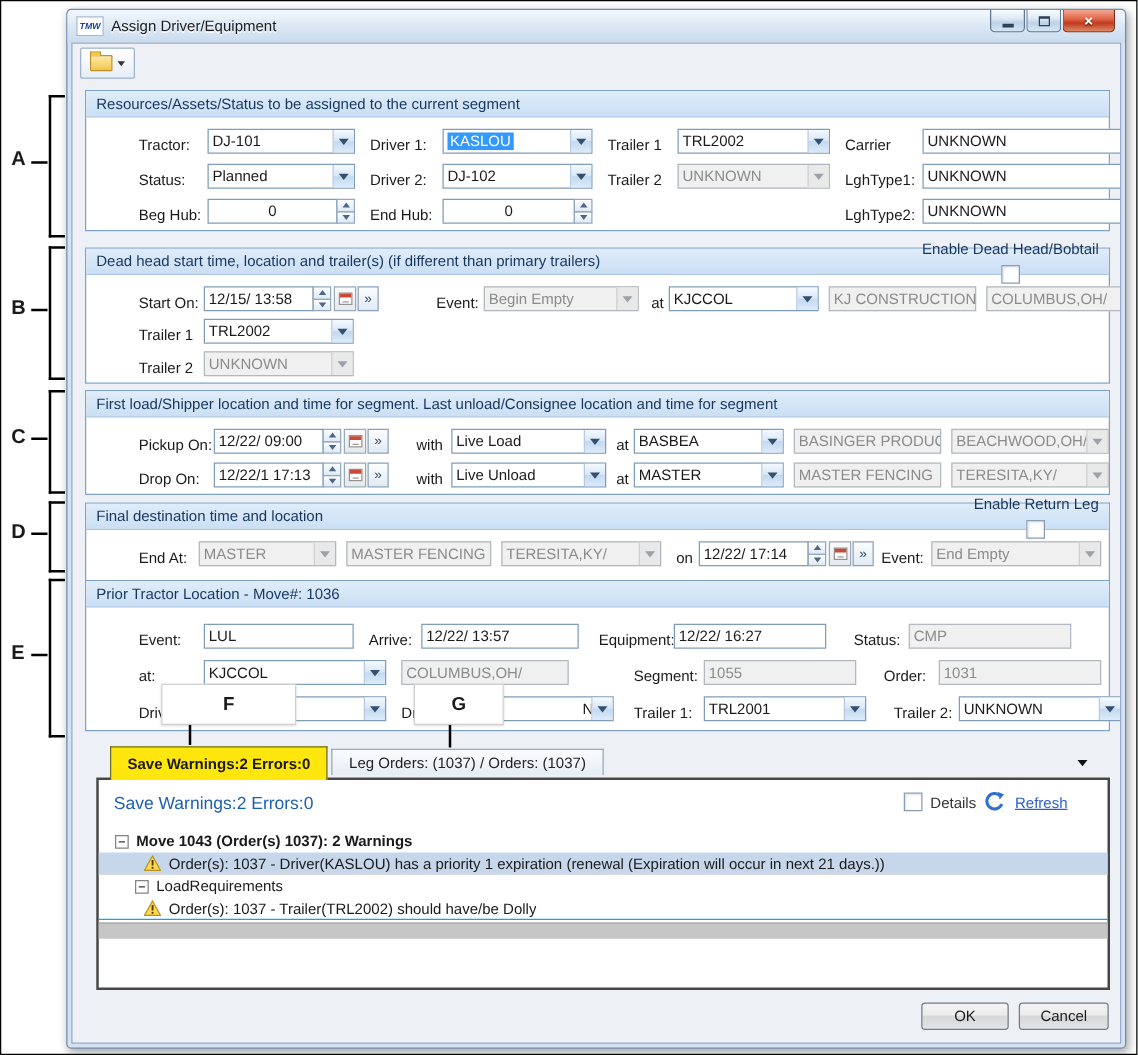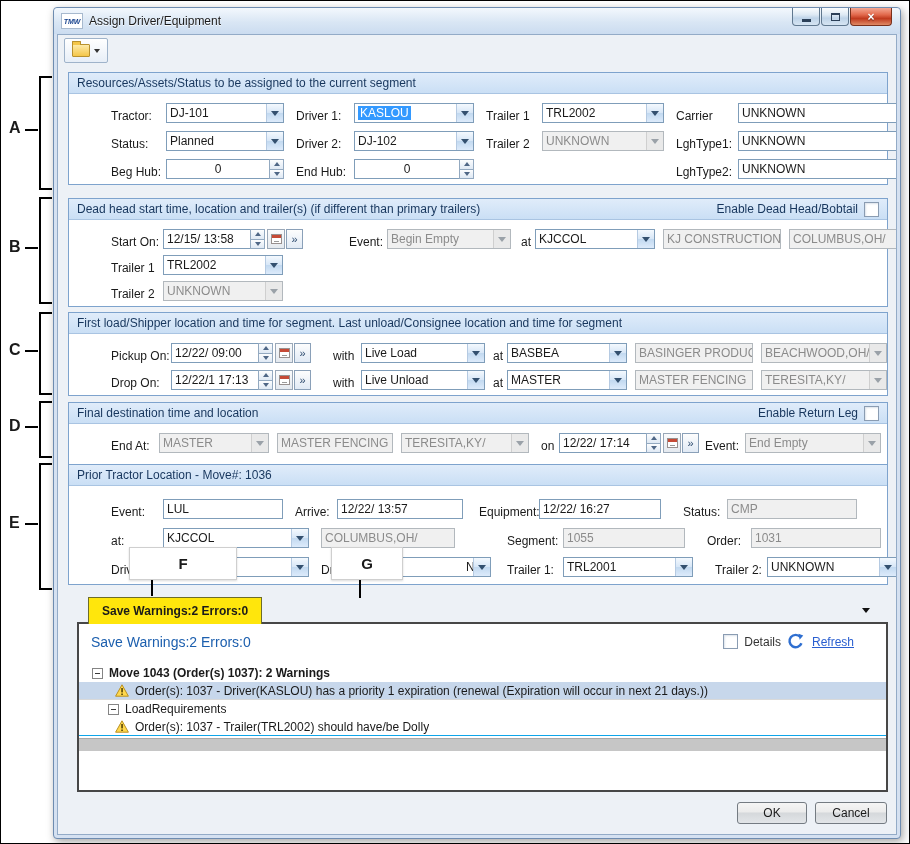--- a/index.html
+++ b/index.html
@@ -38,21 +38,21 @@
             background:linear-gradient(#ffffff,#e7eef7);display:flex;align-items:center;justify-content:center;gap:4px;}
   .folder{position:relative;width:16px;height:11px;background:linear-gradient(#fdeaa8,#f4c649);
           border:1px solid #b8912e;border-radius:1px;}
   .folder::before{content:"";position:absolute;top:-4px;left:-1px;width:7px;height:3px;background:#f4c649;
                   border:1px solid #b8912e;border-bottom:none;border-radius:1px 1px 0 0;}
 
   
   .sect{position:absolute;left:10px;width:820px;background:#fff;border:1px solid #7ea3cd;box-sizing:border-box;}
   .sect-h{height:20px;display:flex;align-items:center;padding:0 8px;font-size:12px;color:#17365d;
           background:linear-gradient(#e0ecfa,#cadff5);border-bottom:1px solid #a9c4e2;}
-  .hdr-right{margin-left:auto;display:flex;align-items:center;gap:6px;}
+  .hdr-right{margin-left:auto;display:flex;align-items:center;gap:6px;flex-direction:column;}
   .sect-b{padding:8px 6px 0 6px;}
   .frow{display:flex;align-items:flex-end;height:21px;margin-bottom:7px;margin-left:36px;}
   .lbl{flex:none;white-space:nowrap;overflow:hidden;}
   .ml6{margin-left:6px}.ml8{margin-left:8px}.ml10{margin-left:10px}.ml12{margin-left:12px}
   .ml16{margin-left:16px}.ml22{margin-left:22px}.ml46{margin-left:46px}.ml52{margin-left:52px}.ml202{margin-left:202px}
 
   
   .combo{display:flex;align-items:stretch;height:20px;border:1px solid #7f9db9;background:#fff;box-sizing:border-box;flex:none;}
   .combo .val{flex:1;display:flex;align-items:center;padding:0 3px;white-space:nowrap;overflow:hidden;}
   .dd{width:16px;flex:none;display:flex;align-items:center;justify-content:center;border-left:1px solid #b5cae2;
@@ -513,20 +513,23 @@
                 </span>
               </div>
           </div>
         </div>
       </div>
 
       <div class="tabs">
         <div class="tab sel">
             <span>Save Warnings:2 Errors:0</span>
           </div>
+        <div class="tab plain">
+            <span>Leg Orders: (1037) / Orders: (1037)</span>
+          </div>
         <span class="tab-ovf"></span>
       </div>
 
       <div class="warn-panel">
         <div class="wp-head">
           <span class="wp-title">Save Warnings:2 Errors:0</span>
           <span class="wp-tools">
             <span class="cb"></span>
             <span class="wp-details">Details</span>
             <span style="display:flex">

